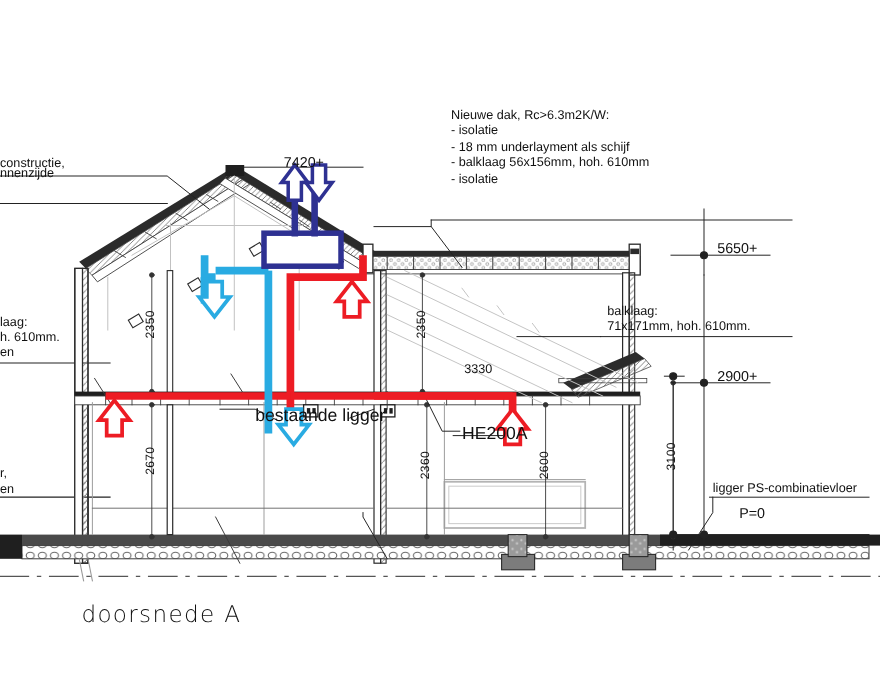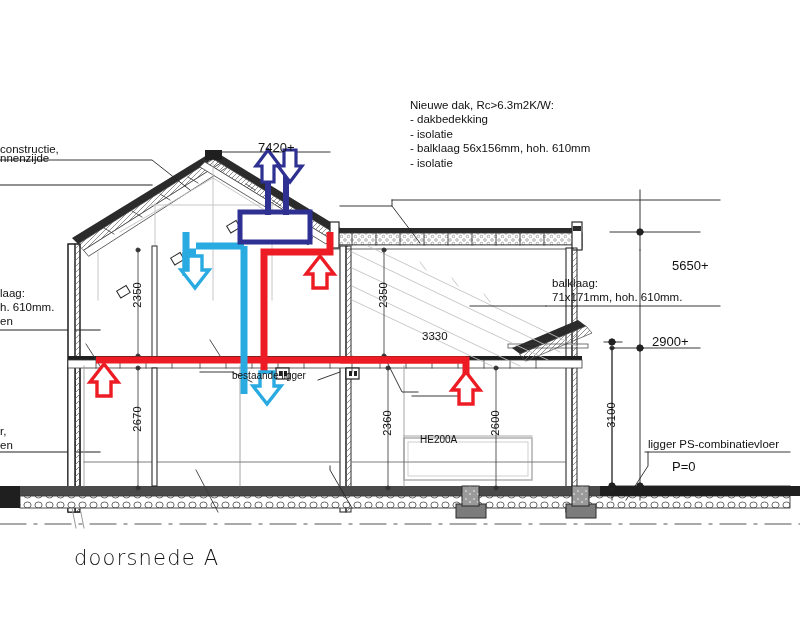--- a/index.html
+++ b/index.html
@@ -8,21 +8,21 @@
        font-family:"Liberation Sans","DejaVu Sans",sans-serif;color:#1a1a1a;}
   #sheet{position:relative;width:800px;height:621px;background:#fff;text-decoration:underline;}
   svg{display:block;}
   .note{position:absolute;font-size:11.5px;line-height:14.2px;color:#111;white-space:pre;}
   .note-list{position:absolute;font-size:11.5px;line-height:14.4px;color:#111;}
   .note-list div{white-space:pre;}
   .lvl{position:absolute;font-size:13px;color:#111;white-space:pre;}
   .dimv{position:absolute;font-size:11px;color:#111;
         writing-mode:vertical-rl;transform:rotate(180deg);letter-spacing:.3px;}
   .dimh{position:absolute;font-size:11.5px;color:#111;white-space:pre;}
-  .lbl{position:absolute;font-size:10px;color:#111;white-space:pre;}
+  .lbl{position:absolute;font-size:16px;color:#111;white-space:pre;}
   .title{position:absolute;font-size:21px;letter-spacing:1.2px;color:#111;
          font-family:"DejaVu Sans",sans-serif;font-weight:300;white-space:pre;}
 </style>
 </head>
 <body>
 
 <div id="sheet">
 
   <svg width="800" height="621" viewBox="0 0 800 621">
     <defs>
@@ -361,53 +361,53 @@
 
       <g fill="#ffffff" stroke="#ED1C24" stroke-width="3.4" stroke-linejoin="miter">
         <polygon points="466,372 480,390 473,390 473,404 459,404 459,390 452,390"></polygon>
       </g>
 
     </g>
   </svg>
 
   <div class="note-list" style="left:410px;top:98px;">
     <div>Nieuwe dak, Rc&gt;6.3m2K/W:</div>
-    <div>- dakbedekking</div>
     <div>- isolatie</div>
+    <div>- 18 mm underlayment als schijf</div>
     <div>- balklaag 56x156mm, hoh. 610mm</div>
     <div>- isolatie</div>
   </div>
 
   <div class="note" style="left:0;top:120px;margin-top:22px;">constructie,</div>
   <div class="note" style="left:0;top:151px;">nnenzijde</div>
 
   <div class="note" style="left:0;top:286px;">laag:</div>
   <div class="note" style="left:0;top:300px;">h. 610mm.</div>
   <div class="note" style="left:0;top:314px;">en</div>
 
   <div class="note" style="left:0;top:424px;">r,</div>
   <div class="note" style="left:0;top:438px;">en</div>
 
   <div class="note" style="left:552px;top:276px;">balklaag:</div>
   <div class="note" style="left:552px;top:290px;">71x171mm, hoh. 610mm.</div>
 
   <div class="lvl" style="left:244px;top:140px;margin-left:14px;">7420+</div>
-  <div class="lvl" style="left:672px;top:218px;margin-top:40px;">5650+</div>
+  <div class="lvl" style="left:652px;top:218px;">5650+</div>
   <div class="lvl" style="left:652px;top:334px;">2900+</div>
   <div class="lvl" style="left:672px;top:459px;">P=0</div>
 
   <div class="note" style="left:648px;top:437px;">ligger PS-combinatievloer</div>
 
   <div class="dimv" style="left:131px;top:282px;">2350</div>
   <div class="dimv" style="left:377px;top:282px;">2350</div>
   <div class="dimv" style="left:131px;top:406px;">2670</div>
   <div class="dimv" style="left:381px;top:410px;">2360</div>
   <div class="dimv" style="left:489px;top:410px;">2600</div>
   <div class="dimv" style="left:605px;top:402px;">3100</div>
 
   <div class="dimh" style="left:422px;top:330px;">3330</div>
 
   <div class="lbl" style="left:232px;top:370px;">bestaande ligger</div>
-  <div class="lbl" style="left:420px;top:386px;margin-top:48px;">HE200A</div>
+  <div class="lbl" style="left:420px;top:386px;">HE200A</div>
 
   <div class="title" style="left:74px;top:546px;">doorsnede A</div>
 
 </div>
 
 </body></html>

